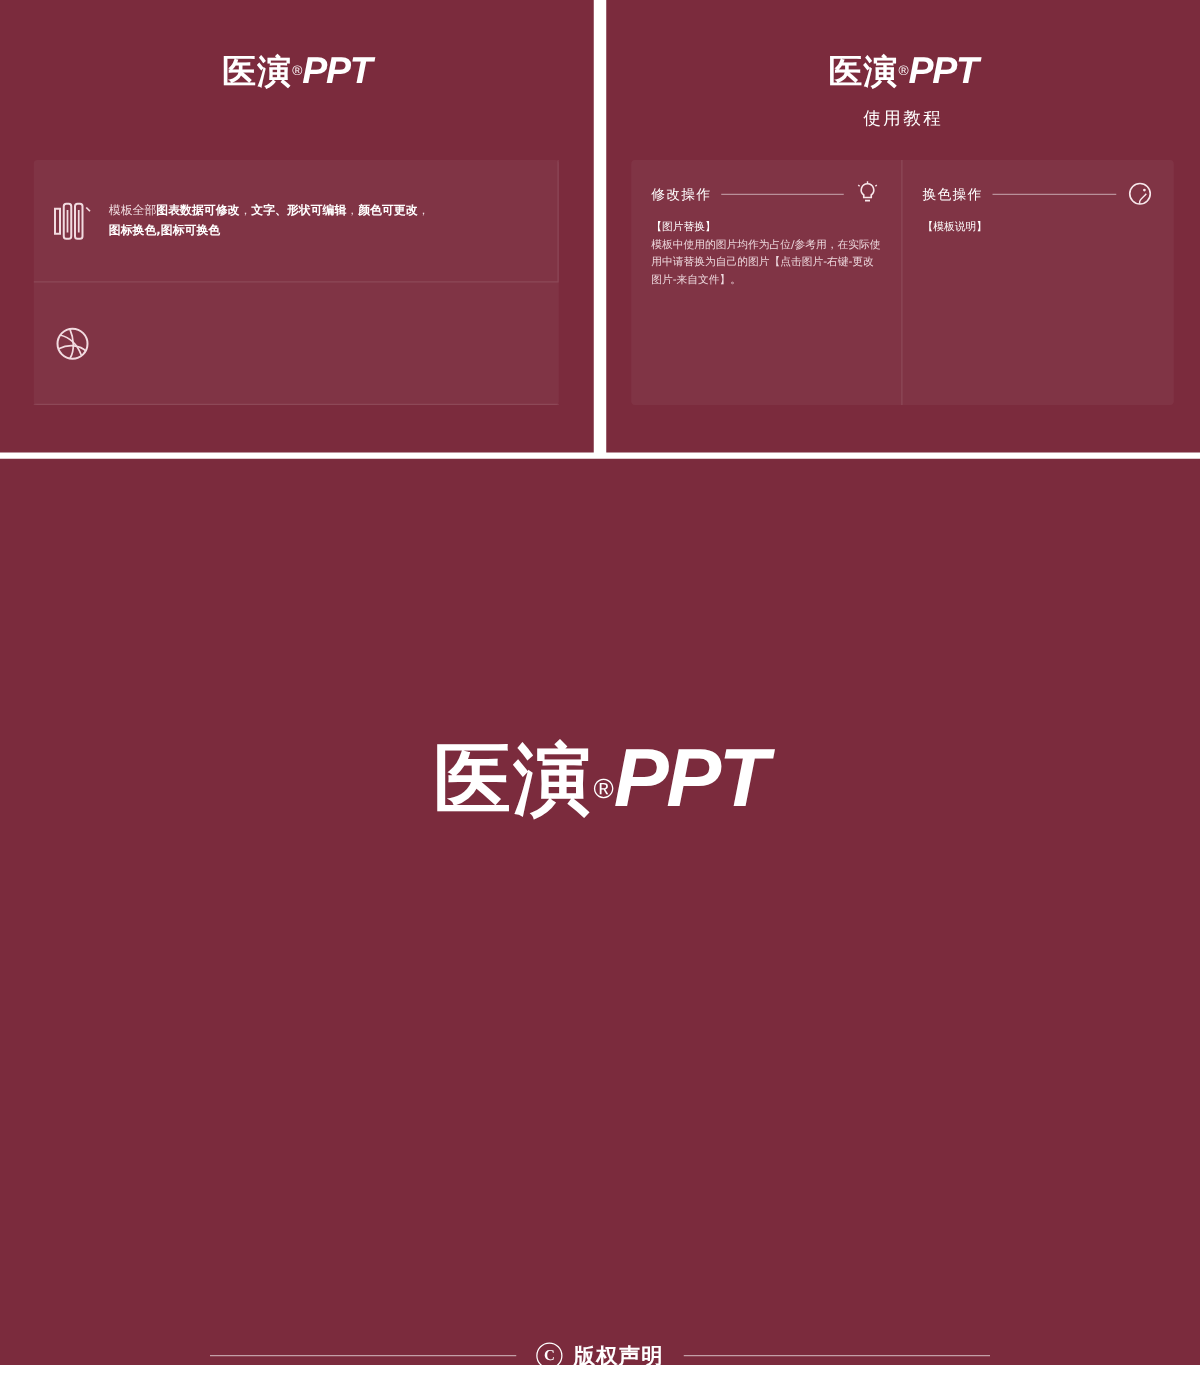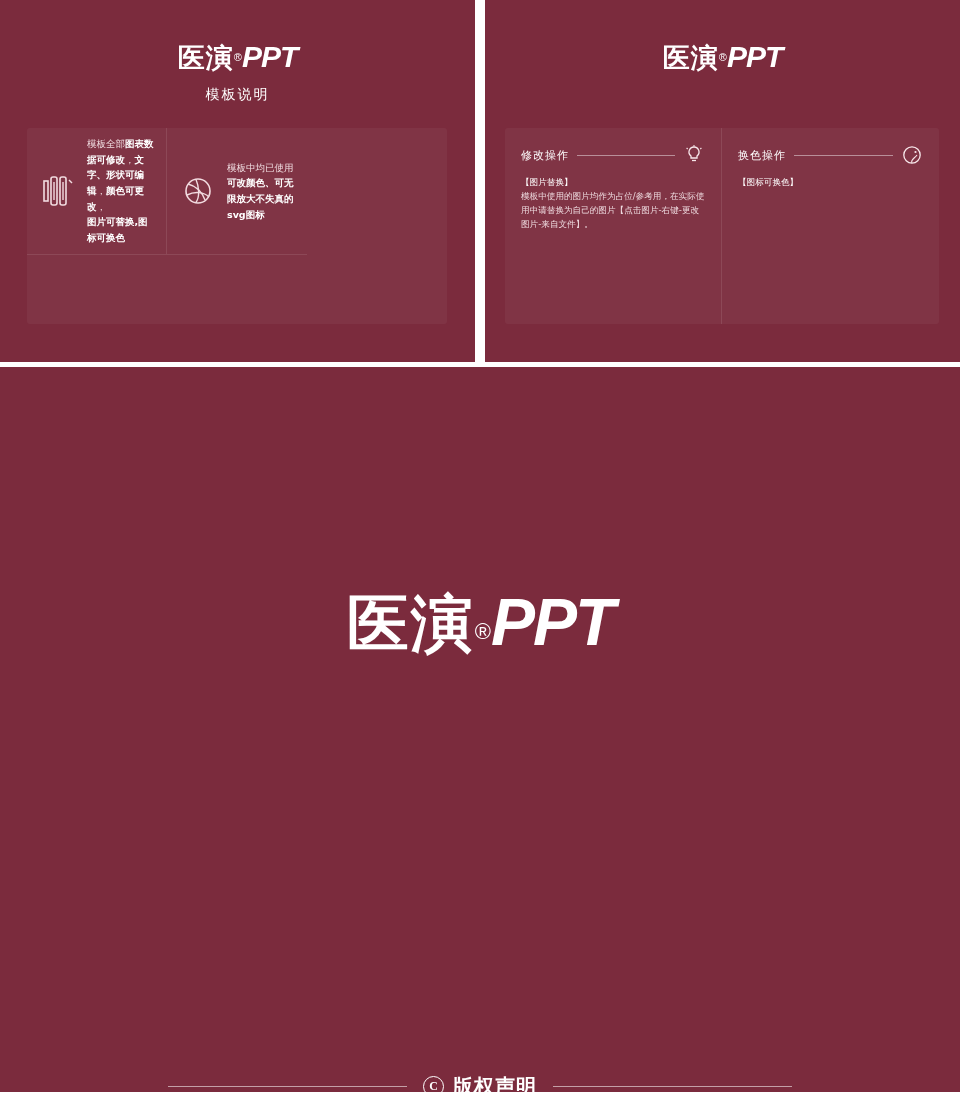--- a/index.html
+++ b/index.html
@@ -70,21 +70,21 @@
   }
 
   
   .card-grid {
     position: absolute;
     left: 27px;
     top: 128px;
     width: 420px;
     height: 196px;
     display: grid;
-    grid-template-columns: 1fr 1fr 1fr;
+    grid-template-columns: 1fr;
     grid-template-rows: 1fr 1fr;
     background: rgba(255,255,255,0.045);
     border-radius: 3px;
   }
   .card {
     display: flex;
     align-items: center;
     padding: 8px 10px;
     box-sizing: border-box;
     position: relative;
@@ -216,21 +216,21 @@
     border: 1.6px solid #ffffff;
     color: #ffffff;
     font-size: 12px;
     font-weight: bold;
     display: flex; align-items: center; justify-content: center;
     margin-right: 9px;
     font-family: "Liberation Serif", serif;
   }
   .cr-text {
     color: #ffffff;
-    font-size: 20px;
+    font-size: 17px;
     font-weight: bold;
     letter-spacing: 1px;
     font-family: "DejaVu Sans", sans-serif;
   }
 
   .bottom-strip {
     position: absolute;
     left: 0;
     top: 1092px;
     width: 960px;
@@ -242,63 +242,60 @@
 <body>
 
 <div class="page">
 
   <div class="top-row">
 
     <div class="slide left">
       <div class="brand">
         <span class="cn">医演</span><span class="reg">®</span><span class="ppt">PPT</span>
       </div>
-      <div class="slide-sub">模板说明</div>
 
       <div class="card-grid">
 
         <div class="card">
           <div class="card-icon">
             <svg width="40" height="40" viewBox="0 0 40 40">
               <rect x="6" y="10" width="4" height="20" fill="none" stroke="#f2dbe0" stroke-width="1.6"></rect>
               <rect x="13" y="6" width="6" height="28" rx="2" fill="none" stroke="#f2dbe0" stroke-width="1.6"></rect>
               <rect x="22" y="6" width="6" height="28" rx="2" fill="none" stroke="#f2dbe0" stroke-width="1.6"></rect>
               <line x1="16" y1="11" x2="16" y2="29" stroke="#f2dbe0" stroke-width="1.4"></line>
               <line x1="25" y1="11" x2="25" y2="29" stroke="#f2dbe0" stroke-width="1.4"></line>
               <line x1="31" y1="9" x2="34" y2="12" stroke="#f2dbe0" stroke-width="1.4"></line>
             </svg>
           </div>
           <div class="card-text">
-            模板全部<b>图表数据可修改</b>，<b>文字、形状可编辑</b>，<b>颜色可更改</b>，<br><b>图片可替换,图标可换色</b>
+            模板全部<b>图表数据可修改</b>，<b>文字、形状可编辑</b>，<b>颜色可更改</b>，<br><b>图标换色,图标可换色</b>
           </div>
         </div>
 
 
 
         <div class="card">
           <div class="card-icon">
             <svg width="40" height="40" viewBox="0 0 40 40">
               <circle cx="20" cy="20" r="12" fill="none" stroke="#f2dbe0" stroke-width="1.6"></circle>
               <path d="M10 13c8 2 14 8 17 16" fill="none" stroke="#f2dbe0" stroke-width="1.4"></path>
               <path d="M9 24c8-4 17-3 22 2" fill="none" stroke="#f2dbe0" stroke-width="1.4"></path>
               <path d="M18 8.5c3 7 4 17 0 23" fill="none" stroke="#f2dbe0" stroke-width="1.4"></path>
             </svg>
           </div>
-          <div class="card-text">
-            模板中均已使用<b>可改颜色、可无限放大不失真的svg图标</b>
-          </div>
         </div>
 
       </div>
     </div>
 
     <div class="slide right">
       <div class="brand">
         <span class="cn">医演</span><span class="reg">®</span><span class="ppt">PPT</span>
       </div>
+      <div class="slide-sub">使用教程</div>
 
       <div class="panel-wrap">
 
         <div class="panel first">
           <div class="panel-head">
             <span class="panel-title">修改操作</span>
             <span class="panel-rule"></span>
             <span class="panel-ico">
               <svg width="22" height="22" viewBox="0 0 22 22">
                 <path d="M11 3a5 5 0 0 1 3 9v2h-6v-2a5 5 0 0 1 3-9z" fill="none" stroke="#f7e6ea" stroke-width="1.3"></path>
@@ -324,21 +321,21 @@
             <span class="panel-ico">
               <svg width="22" height="22" viewBox="0 0 22 22">
                 <circle cx="11" cy="11" r="8.2" fill="none" stroke="#f7e6ea" stroke-width="1.3"></circle>
                 <circle cx="14.5" cy="8" r="1.1" fill="#f7e6ea"></circle>
                 <path d="M11 19c-2-3 3-5 5-8" fill="none" stroke="#f7e6ea" stroke-width="1.1"></path>
               </svg>
             </span>
           </div>
           <div class="panel-body">
             <div class="blk">
-              <span class="lbl">【图标可换色】</span>
+              <span class="lbl">【模板说明】</span>
             </div>
           </div>
         </div>
 
       </div>
     </div>
 
   </div>
 
   <div class="hero">

